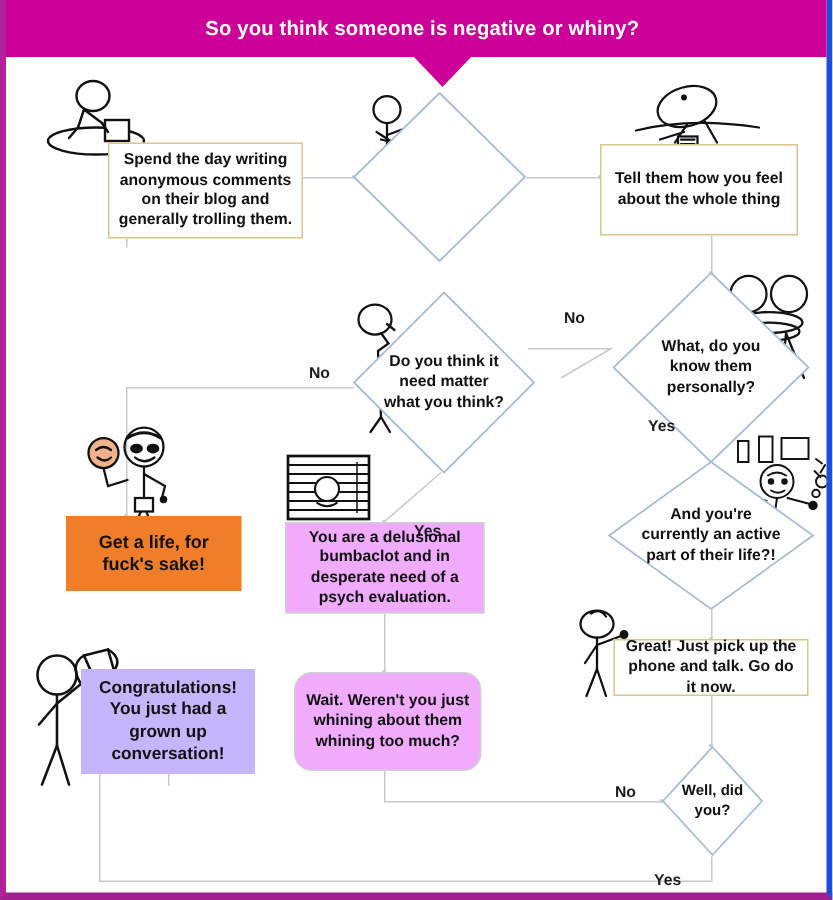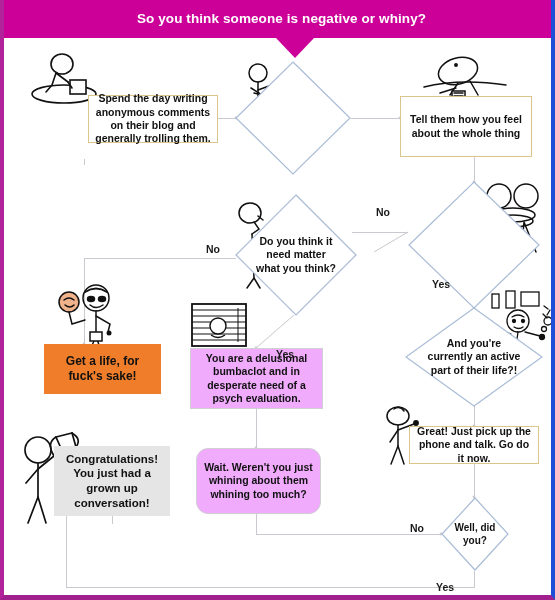--- a/index.html
+++ b/index.html
@@ -19,21 +19,21 @@
   .lnh{height:1px;}
   .lnv{width:1px;}
   .lbl{position:absolute;font-size:10.5px;font-weight:bold;color:#1a1a1a;white-space:nowrap;}
   
   .box{position:absolute;box-sizing:border-box;display:flex;align-items:center;
        justify-content:center;text-align:center;font-size:10.5px;font-weight:bold;
        color:#111;line-height:1.28;padding:4px 6px;}
   .box-tan{border:1px solid #dcc58a;background:#fff;}
   .box-gray{border:1px solid #cfcfd4;background:#f0abfc;}
   .box-orange{background:#ef7d2a;border:none;font-size:12px;text-align:center;}
-  .box-green{background:#e5e5e5;border:none;font-size:11.5px;}
+  .box-green{background:#c4b5fd;border:none;font-size:11.5px;}
   
   .diamond{position:absolute;}
   .diamond .dshape{position:absolute;left:0;top:0;width:100%;height:100%;}
   .diamond .dtext{position:absolute;left:12%;top:0;width:76%;height:100%;
       display:flex;align-items:center;justify-content:center;text-align:center;
       font-size:10.5px;font-weight:bold;color:#111;line-height:1.3;}
   .art{position:absolute;pointer-events:none;}
 </style>
 </head>
 <body>
@@ -223,20 +223,21 @@
   <div class="diamond" style="left:231px;top:61px;width:116px;height:114px;">
     <svg class="dshape" viewBox="0 0 116 114" preserveAspectRatio="none">
       <polygon points="58,1 115,57 58,113 1,57" fill="#ffffff" stroke="#a9bcd6" stroke-width="1.2"></polygon>
     </svg>
   </div>
 
   <div class="diamond" style="left:404px;top:181px;width:132px;height:128px;">
     <svg class="dshape" viewBox="0 0 132 128" preserveAspectRatio="none">
       <polygon points="66,1 131,64 66,127 1,64" fill="#ffffff" stroke="#a9bcd6" stroke-width="1.2"></polygon>
     </svg>
+    <div class="dtext" style="left:14%;width:72%;">What, do you know them personally?</div>
   </div>
 
   <div class="diamond" style="left:231px;top:194px;width:122px;height:122px;">
     <svg class="dshape" viewBox="0 0 122 122" preserveAspectRatio="none">
       <polygon points="61,1 121,61 61,121 1,61" fill="#ffffff" stroke="#a9bcd6" stroke-width="1.2"></polygon>
     </svg>
     <div class="dtext" style="left:16%;width:68%;">Do you think it need matter what you think?</div>
   </div>
 
   <div class="diamond" style="left:401px;top:307px;width:138px;height:100px;">
@@ -246,21 +247,21 @@
     <div class="dtext" style="left:16%;width:68%;">And you're currently an active part of their life?!</div>
   </div>
 
   <div class="diamond" style="left:437px;top:497px;width:68px;height:74px;">
     <svg class="dshape" viewBox="0 0 68 74" preserveAspectRatio="none">
       <polygon points="34,1 67,37 34,73 1,37" fill="#ffffff" stroke="#a9bcd6" stroke-width="1.2"></polygon>
     </svg>
     <div class="dtext" style="left:10%;width:80%;font-size:10px;">Well, did you?</div>
   </div>
 
-  <div class="box box-tan" style="left:84px;top:95px;width:130px;height:48px;">Spend the day writing anonymous comments on their blog and generally trolling them.</div>
+  <div class="box box-tan" style="left:68px;top:95px;width:130px;height:64px;">Spend the day writing anonymous comments on their blog and generally trolling them.</div>
 
   <div class="box box-tan" style="left:396px;top:96px;width:132px;height:61px;">Tell them how you feel about the whole thing</div>
 
   <div class="box box-orange" style="left:40px;top:344px;width:117px;height:50px;">Get a life, for fuck's sake!</div>
 
   <div class="box box-gray" style="left:186px;top:348px;width:133px;height:61px;">You are a delusional bumbaclot and in desperate need of a psych evaluation.</div>
 
   <div class="box box-tan" style="left:405px;top:426px;width:130px;height:38px;">Great! Just pick up the phone and talk. Go do it now.</div>
 
   <div class="box box-green" style="left:50px;top:446px;width:116px;height:70px;">Congratulations! You just had a grown up conversation!</div>

